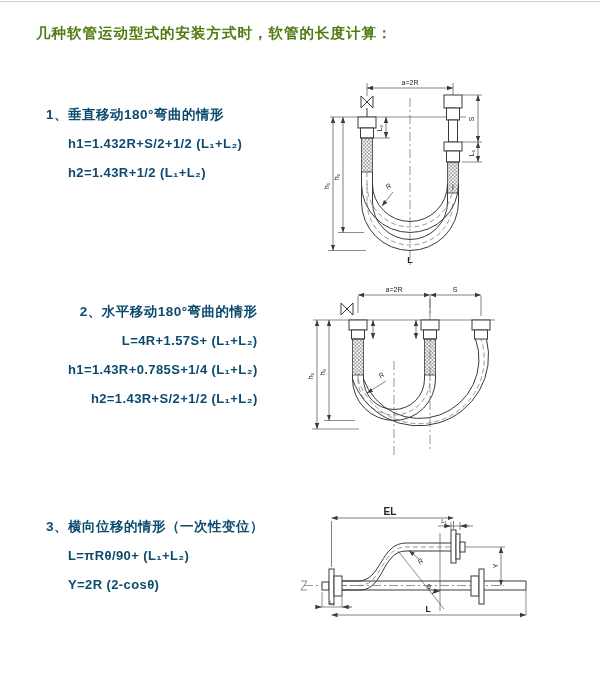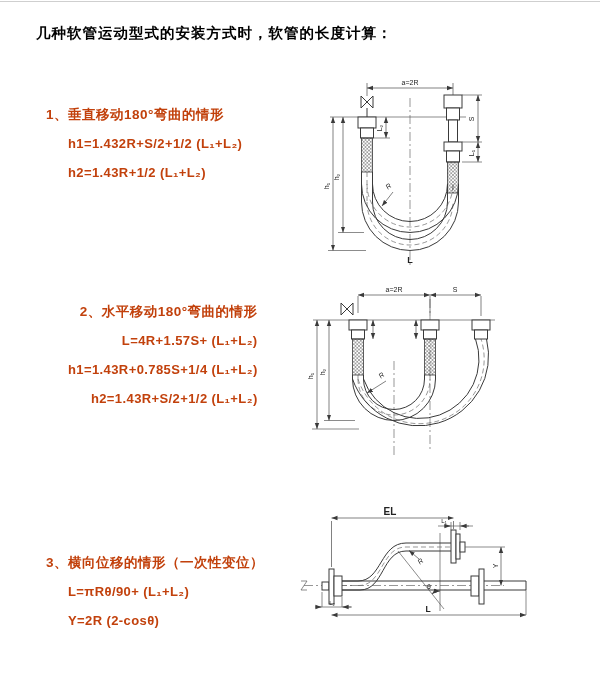--- a/index.html
+++ b/index.html
@@ -2,28 +2,28 @@
 <html><head>
 <meta charset="utf-8">
 <style>
   html,body { margin:0; padding:0; }
   body { width:600px; height:675px; background:#ffffff; overflow:hidden;
          font-family:"Liberation Sans","DejaVu Sans",sans-serif; }
   .page { position:relative; width:600px; height:675px; background:#fff; }
   .scan-edge { position:absolute; left:0; top:1px; width:100%; height:1px; background:#cfcfcf; }
 
   .doc-title { position:absolute; left:36px; top:24px; font-size:14.5px; font-weight:bold;
-               color:#000000; letter-spacing:1px; }
-
-  .sec { position:absolute; color:#c2410c; font-weight:bold; }
+               color:#4d7c0f; letter-spacing:1px; }
+
+  .sec { position:absolute; color:#0c4a6e; font-weight:bold; }
   .sec .h { font-size:13.5px; line-height:29px; letter-spacing:0.5px; }
   .sec .f { font-size:13px; line-height:29px; padding-left:22px; letter-spacing:0.4px; }
   #sec1 { left:46px; top:100px; }
   #sec2 { left:46px; top:297px;text-align:right; }
-  #sec3 { left:46px; top:512px;margin-top:36px; }
+  #sec3 { left:46px; top:512px; }
 
   .diag { position:absolute; }
   #d1 { left:306px; top:70px; }
   #d2 { left:303px; top:283px; }
   #d3 { left:298px; top:503px; }
 
   svg { display:block; }
   svg text { font-family:"Liberation Sans","DejaVu Sans",sans-serif; fill:#222; }
   .draw  { stroke:#3a3a3a; stroke-width:1;   fill:none; }
   .thin  { stroke:#5a5a5a; stroke-width:0.7; fill:none; }

